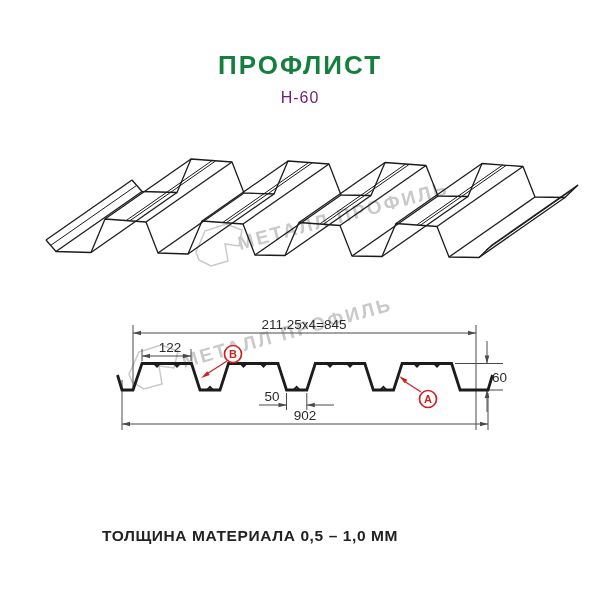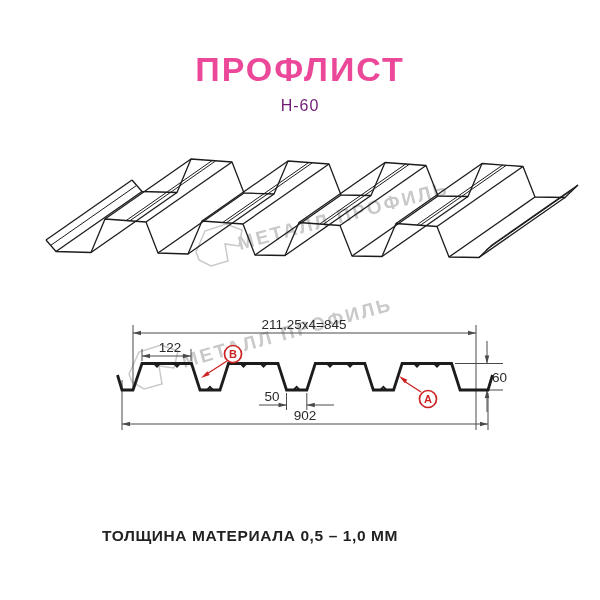--- a/index.html
+++ b/index.html
@@ -1,19 +1,19 @@
 <!DOCTYPE html>
 <html><head>
 <meta charset="utf-8">
 <style>
   html,body{margin:0;padding:0;background:#ffffff;}
   #page{position:relative;width:600px;height:600px;background:#ffffff;overflow:hidden;
         font-family:"Liberation Sans",sans-serif;color:#1c1c1c;}
   .header{position:absolute;top:52px;left:0;width:600px;text-align:center;}
-  .title{font-size:34px;font-weight:800;letter-spacing:2px;line-height:1;color:#ec4899;}
+  .title{font-size:26px;font-weight:800;letter-spacing:2px;line-height:1;color:#15803d;}
   .subtitle{margin-top:11px;font-size:16px;font-weight:500;letter-spacing:1px;color:#701a75;}
   .footer{position:absolute;top:527px;left:0;width:500px;text-align:center;
           font-size:15.5px;font-weight:700;letter-spacing:0.6px;color:#222;}
   svg{position:absolute;left:0;top:0;}
   svg text{font-family:"Liberation Sans",sans-serif;}
   .dimtxt{font-size:13.5px;fill:#2a2a2a;}
   .wmtxt{font-size:19px;font-weight:bold;letter-spacing:2.5px;}
 </style>
 </head>
 <body>

